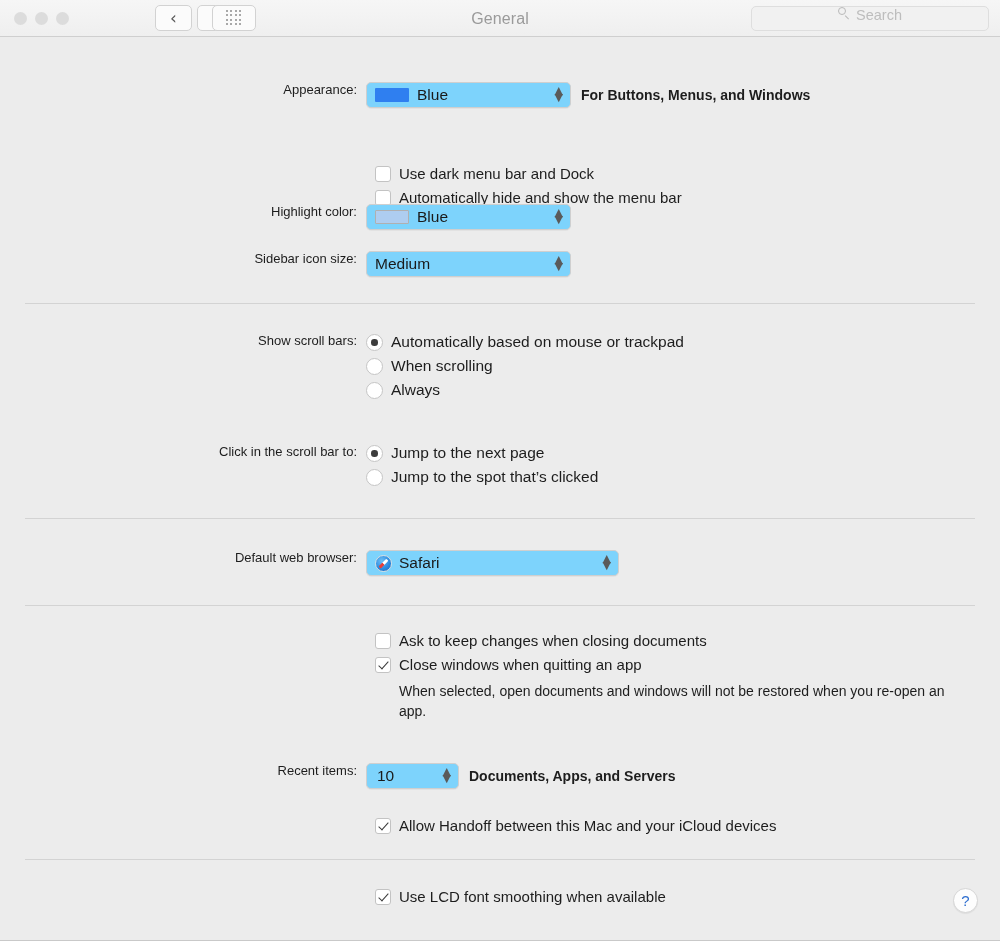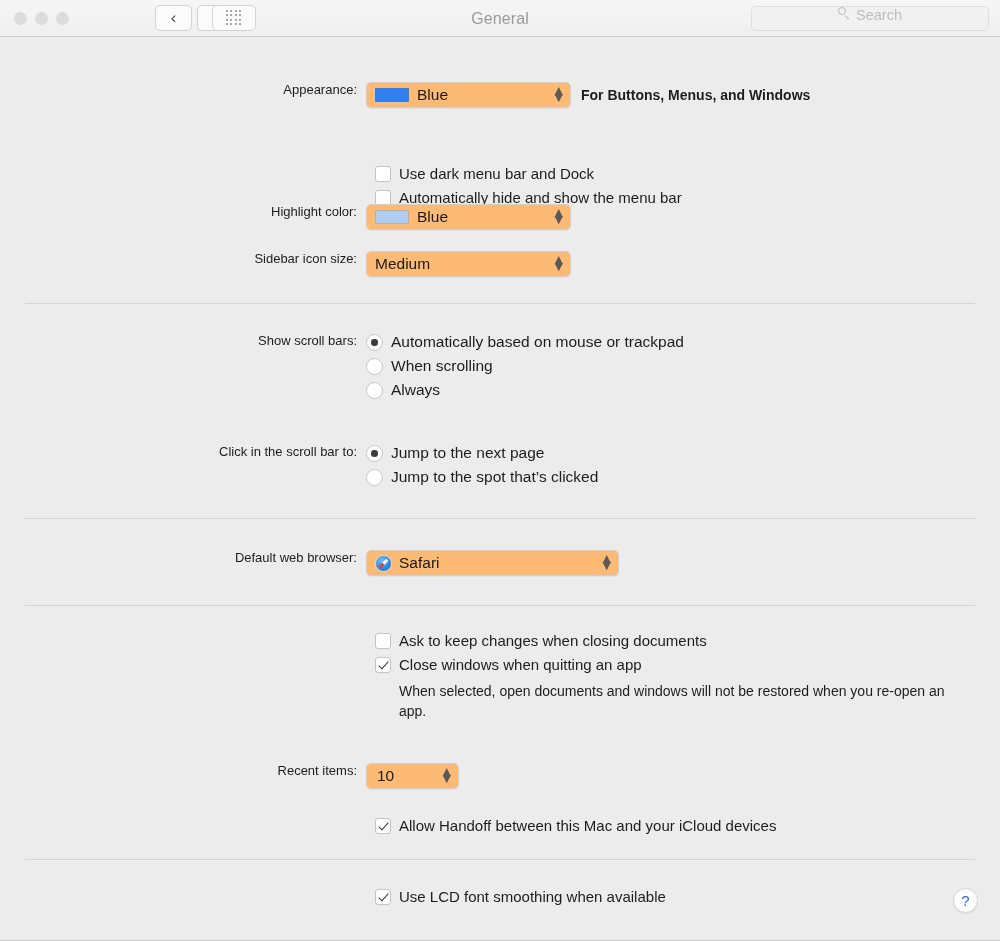--- a/index.html
+++ b/index.html
@@ -169,21 +169,21 @@
     box-sizing: border-box;
     font-size: 13px;
     color: #1d1d1d;
     white-space: nowrap;
   }
   .ctl { position: relative; }
 
   
   .popup {
     height: 26px;
-    background: #fdba74;
+    background: #7dd3fc;
     border: 1px solid #cfcfcf;
     border-radius: 5px;
     box-sizing: border-box;
     display: flex;
     align-items: center;
     padding: 0 0 0 8px;
     font-size: 15.5px;
     color: #1a1a1a;
     box-shadow: 0 1px 0 rgba(0,0,0,0.04);
     position: relative;
@@ -512,20 +512,21 @@
       <div class="lbl">Recent items:</div>
       <div class="ctl">
         <div class="popup" style="width:93px; padding-left:10px;">
           <span>10</span>
           <span class="stepper">
               <span>▲</span>
               <span>▼</span>
             </span>
         </div>
       </div>
+      <div class="note">Documents, Apps, and Servers</div>
     </div>
 
     <div style="position:absolute; top:780px; left:375px;">
       <div class="checkrow">
         <span class="cb checked"></span>
         <span class="cb-lbl">Allow Handoff between this Mac and your iCloud devices</span>
       </div>
     </div>
 
     <div class="sep" style="top:822px;"></div>

